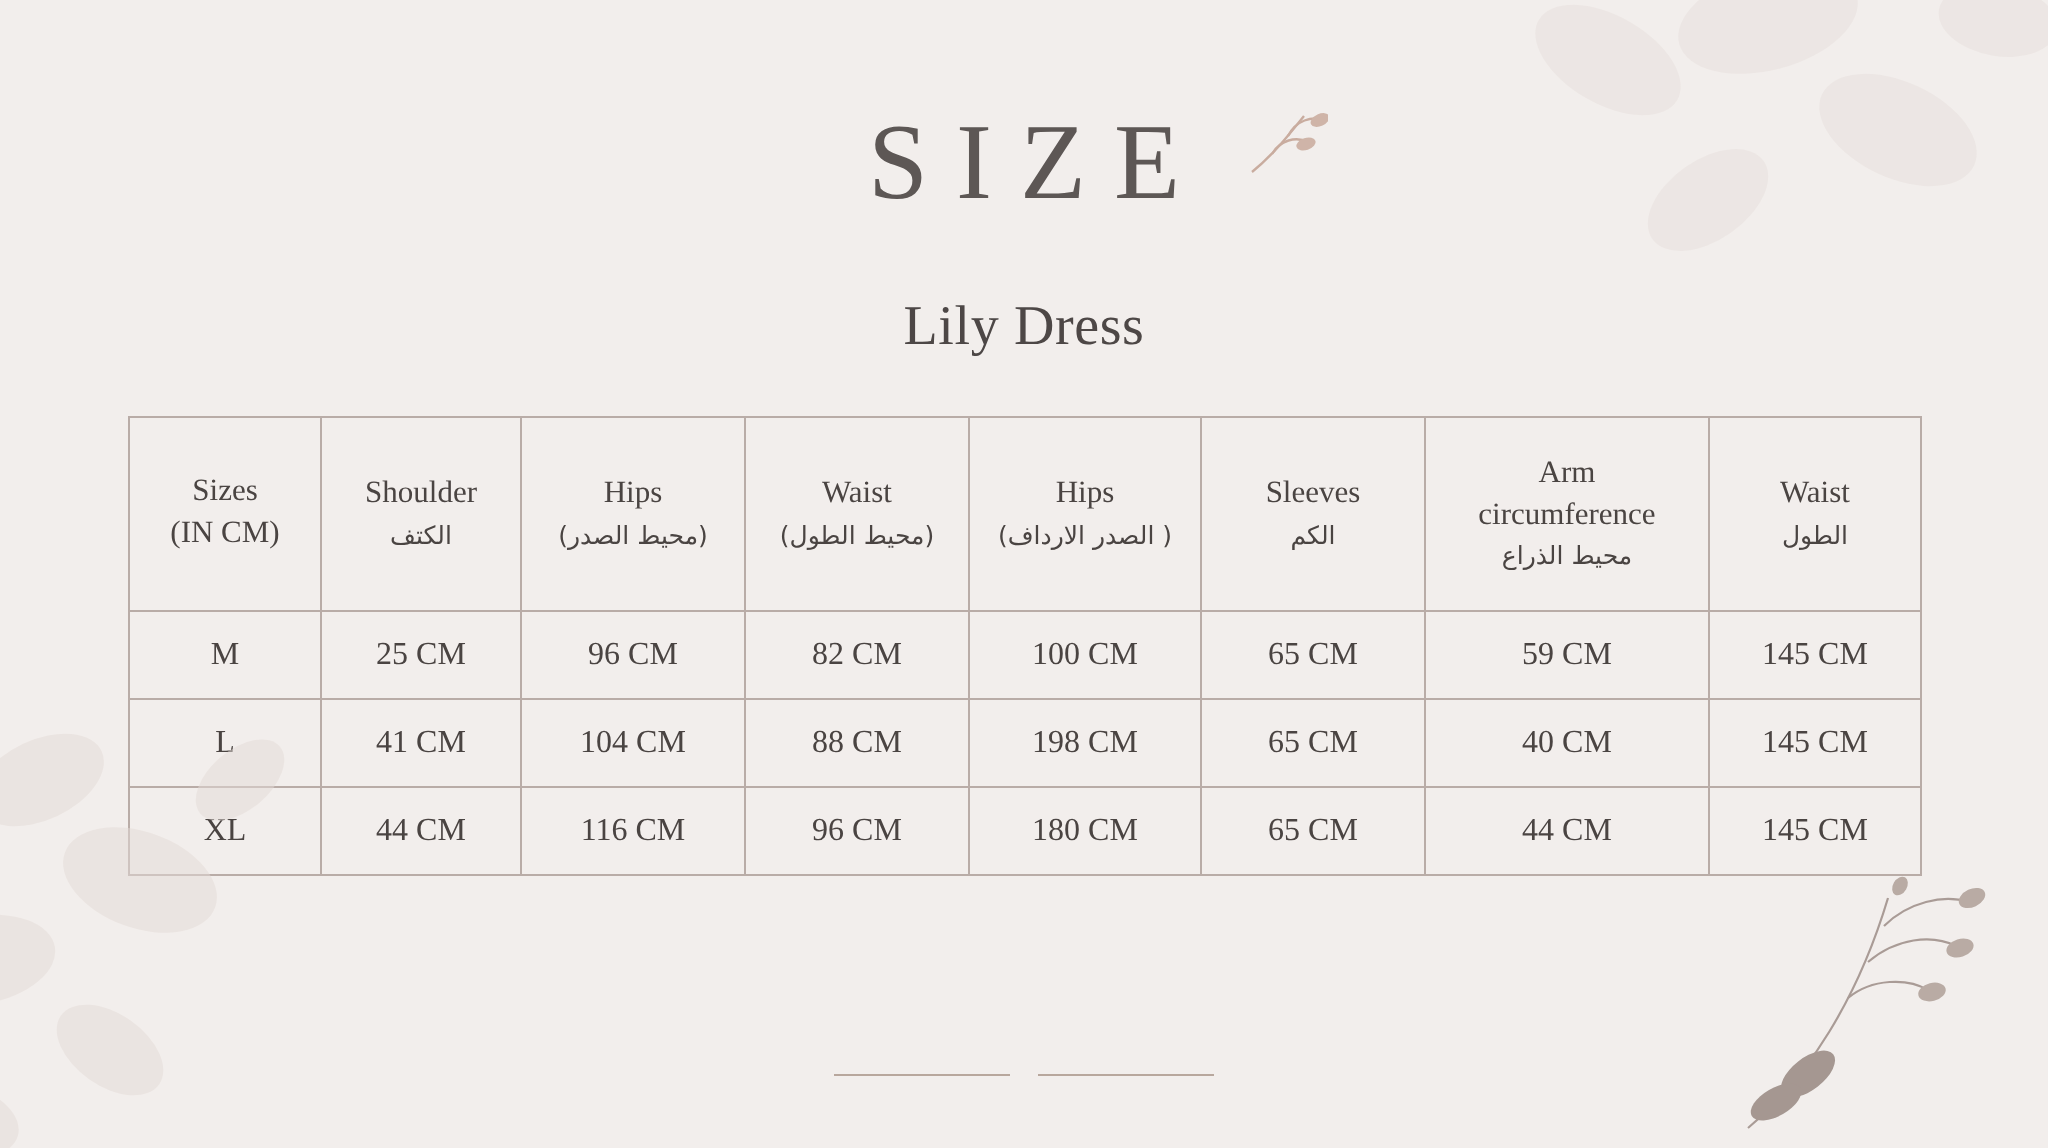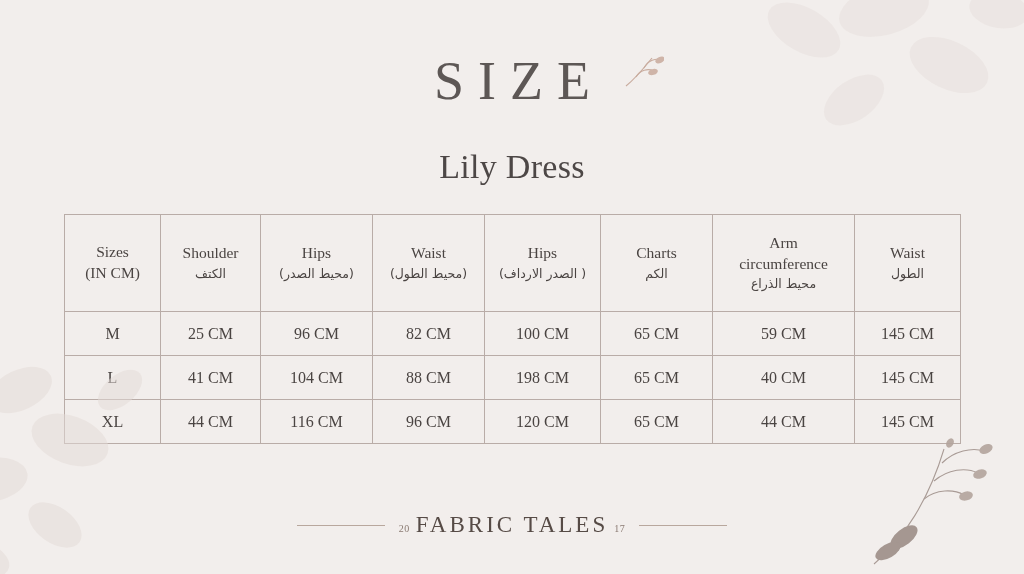--- a/index.html
+++ b/index.html
@@ -64,21 +64,21 @@
     left: 50%;
     margin-left: 110px;
     width: 42px;
     height: 42px;
     opacity: .85;
   }
 
   
   .doc-title {
     text-align: center;
-    font-size: 34px;
+    font-size: 28px;
     color: #4d4746;
     margin-top: 18px;
     letter-spacing: .3px;
   }
 
   
   .table-wrap {
     margin: 28px auto 0 auto;
     width: 896px;
   }
@@ -248,21 +248,21 @@
         </th>
         <th>
           <span class="en">Waist</span>
           <span class="ar">(محيط الطول)</span>
         </th>
         <th>
           <span class="en">Hips</span>
           <span class="ar">( الصدر الارداف)</span>
         </th>
         <th>
-          <span class="en">Charts</span>
+          <span class="en">Sleeves</span>
           <span class="ar">الكم</span>
         </th>
         <th>
           <span class="en">Arm</span>
           <span class="en">circumference</span>
           <span class="ar">محيط الذراع</span>
         </th>
         <th>
           <span class="en">Waist</span>
           <span class="ar">الطول</span>
@@ -288,30 +288,25 @@
         <td>198 CM</td>
         <td>65 CM</td>
         <td>40 CM</td>
         <td>145 CM</td>
       </tr>
       <tr>
         <td>XL</td>
         <td>44 CM</td>
         <td>116 CM</td>
         <td>96 CM</td>
-        <td>120 CM</td>
+        <td>180 CM</td>
         <td>65 CM</td>
         <td>44 CM</td>
         <td>145 CM</td>
       </tr>
     </tbody>
   </table>
 </div>
 
 <div class="footer">
   <div class="rule"></div>
-  <div class="brand">
-    <span class="yr">20</span>
-    <span class="name">FABRIC TALES</span>
-    <span class="yr">17</span>
-  </div>
   <div class="rule"></div>
 </div>
 
 </body></html>

